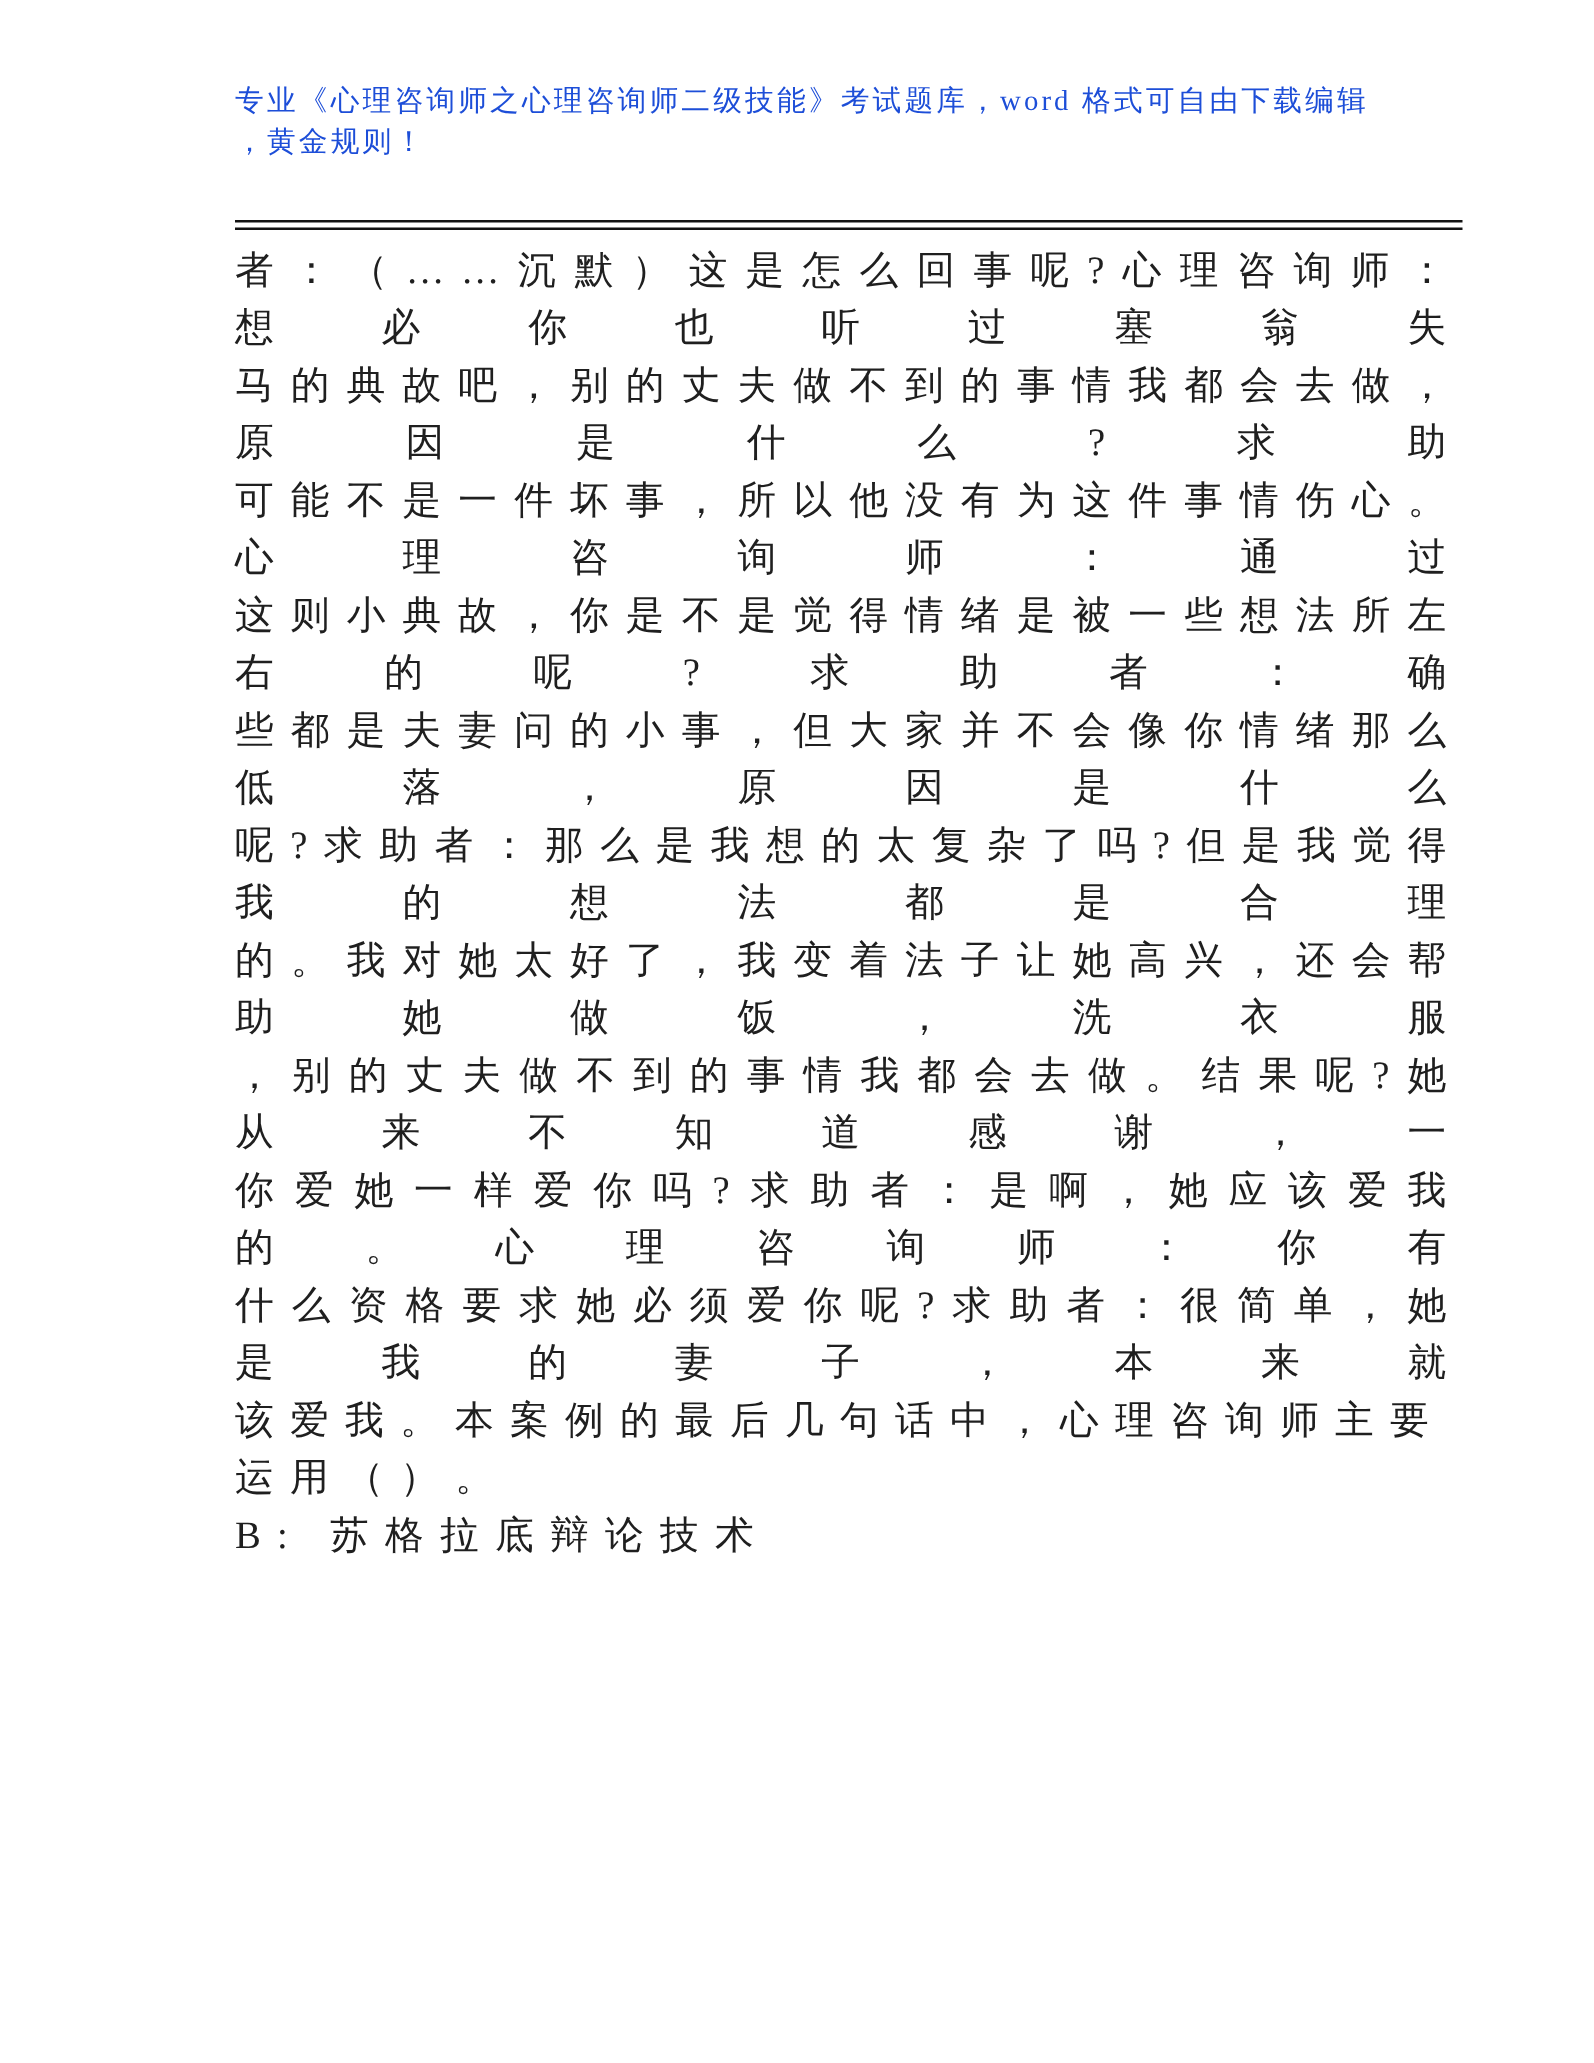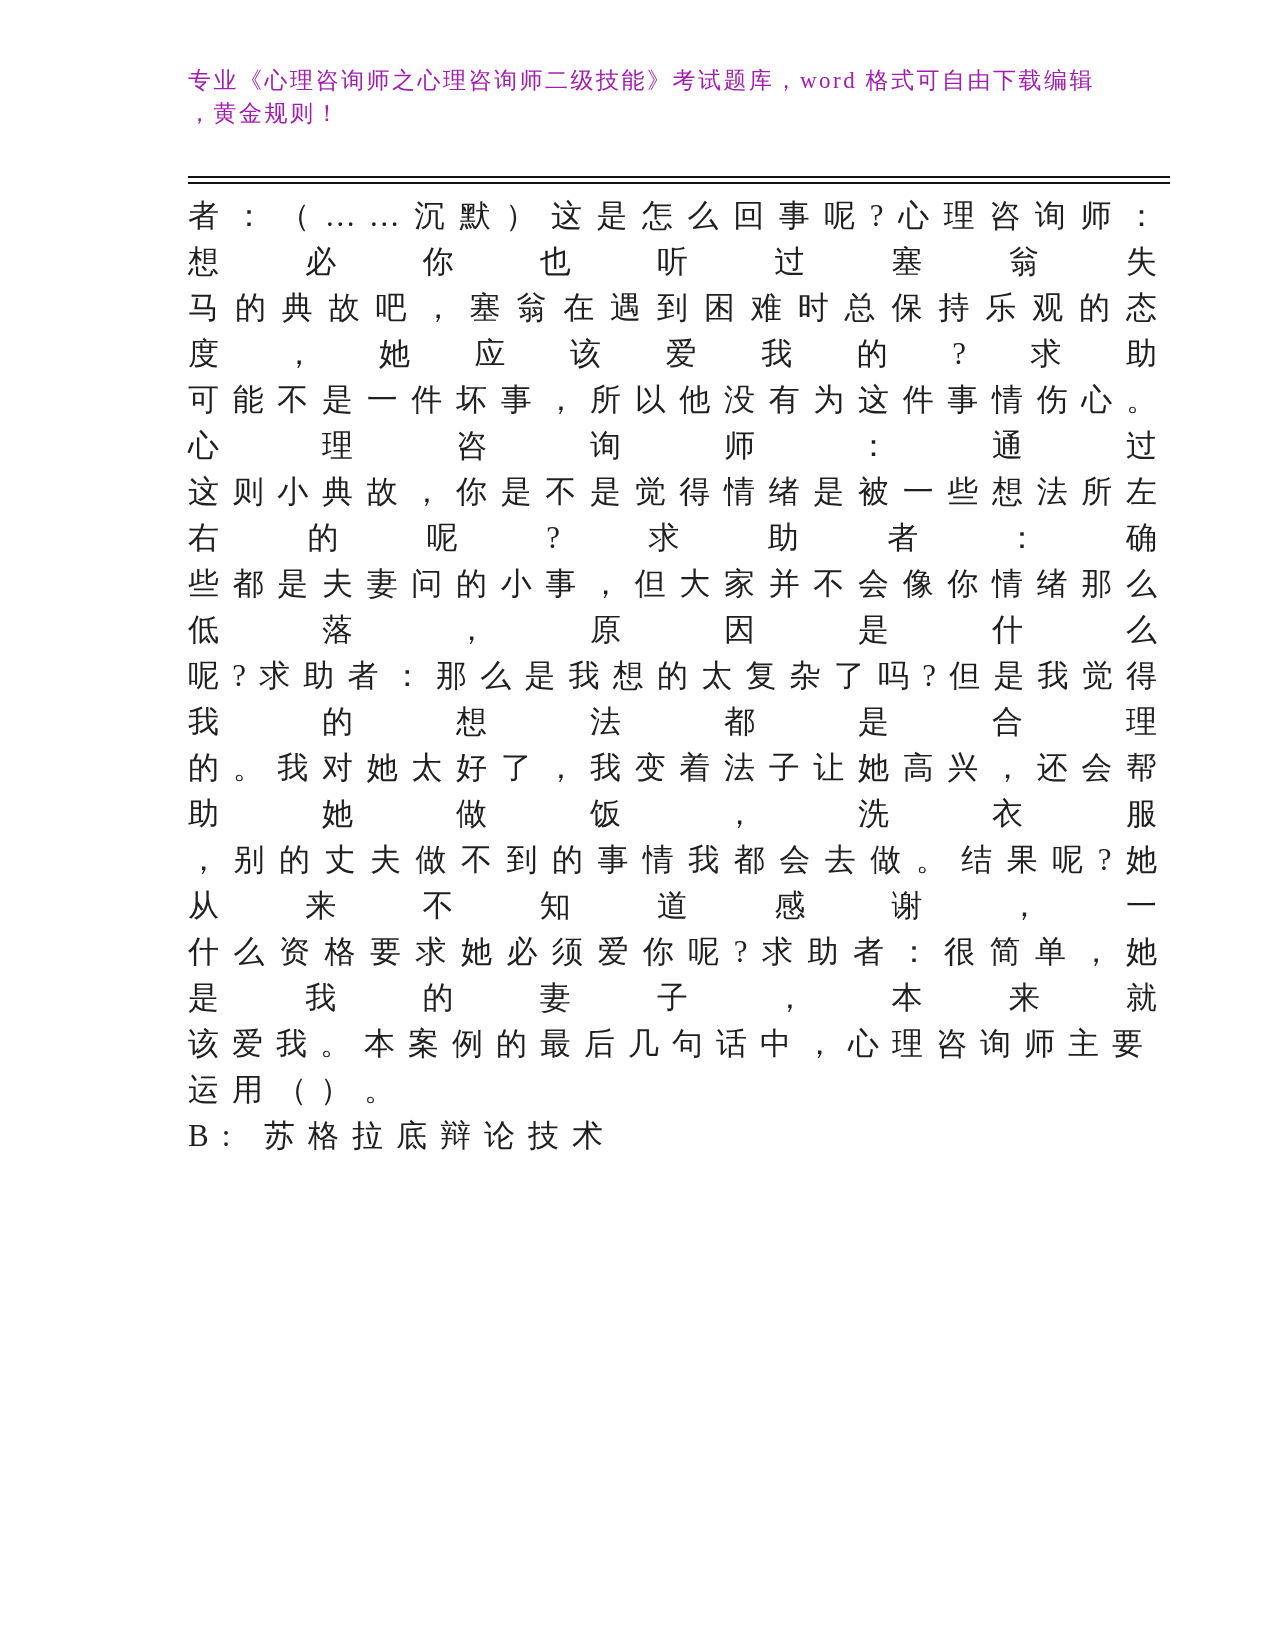--- a/index.html
+++ b/index.html
@@ -16,21 +16,21 @@
     position: absolute;
     left: 188px;
     top: 0;
     width: 982px;
   }
   .header {
     margin-top: 64px;
     font-size: 23px;
     line-height: 33px;
     letter-spacing: 2.5px;
-    color: #a21caf;
+    color: #1d4ed8;
   }
   .header .hline { min-height: 33px; }
   .rule {
     margin-top: 46px;
     height: 4px;
     border-top: 2px solid #121212;
     border-bottom: 2px solid #121212;
   }
   .bodytext {
     margin-top: 9px;
@@ -56,27 +56,28 @@
       <div class="hline">专业《心理咨询师之心理咨询师二级技能》考试题库，word 格式可自由下载编辑</div>
       <div class="hline">，黄金规则！</div>
     </div>
 
     <div class="rule"></div>
 
     <div class="bodytext">
 
       <div>
         <div class="line j">者：（……沉默）这是怎么回事呢?心理咨询师：想必你也听过塞翁失</div>
-        <div class="line j">马的典故吧，塞翁在遇到困难时总保持乐观的态度，她应该爱我的?求助</div>
+        <div class="line j">马的典故吧，别的丈夫做不到的事情我都会去做，原因是什么?求助</div>
         <div class="line j">可能不是一件坏事，所以他没有为这件事情伤心。心理咨询师：通过</div>
         <div class="line j">这则小典故，你是不是觉得情绪是被一些想法所左右的呢?求助者：确</div>
         <div class="line j">些都是夫妻问的小事，但大家并不会像你情绪那么低落，原因是什么</div>
         <div class="line j">呢?求助者：那么是我想的太复杂了吗?但是我觉得我的想法都是合理</div>
         <div class="line j">的。我对她太好了，我变着法子让她高兴，还会帮助她做饭，洗衣服</div>
         <div class="line j">，别的丈夫做不到的事情我都会去做。结果呢?她从来不知道感谢，一</div>
+        <div class="line j">你爱她一样爱你吗?求助者：是啊，她应该爱我的。心理咨询师：你有</div>
         <div class="line j">什么资格要求她必须爱你呢?求助者：很简单，她是我的妻子，本来就</div>
         <div class="line">该爱我。本案例的最后几句话中，心理咨询师主要运用（）。</div>
       </div>
 
       <div>
         <div class="line">B: 苏格拉底辩论技术</div>
 
       </div>
 
     </div>

